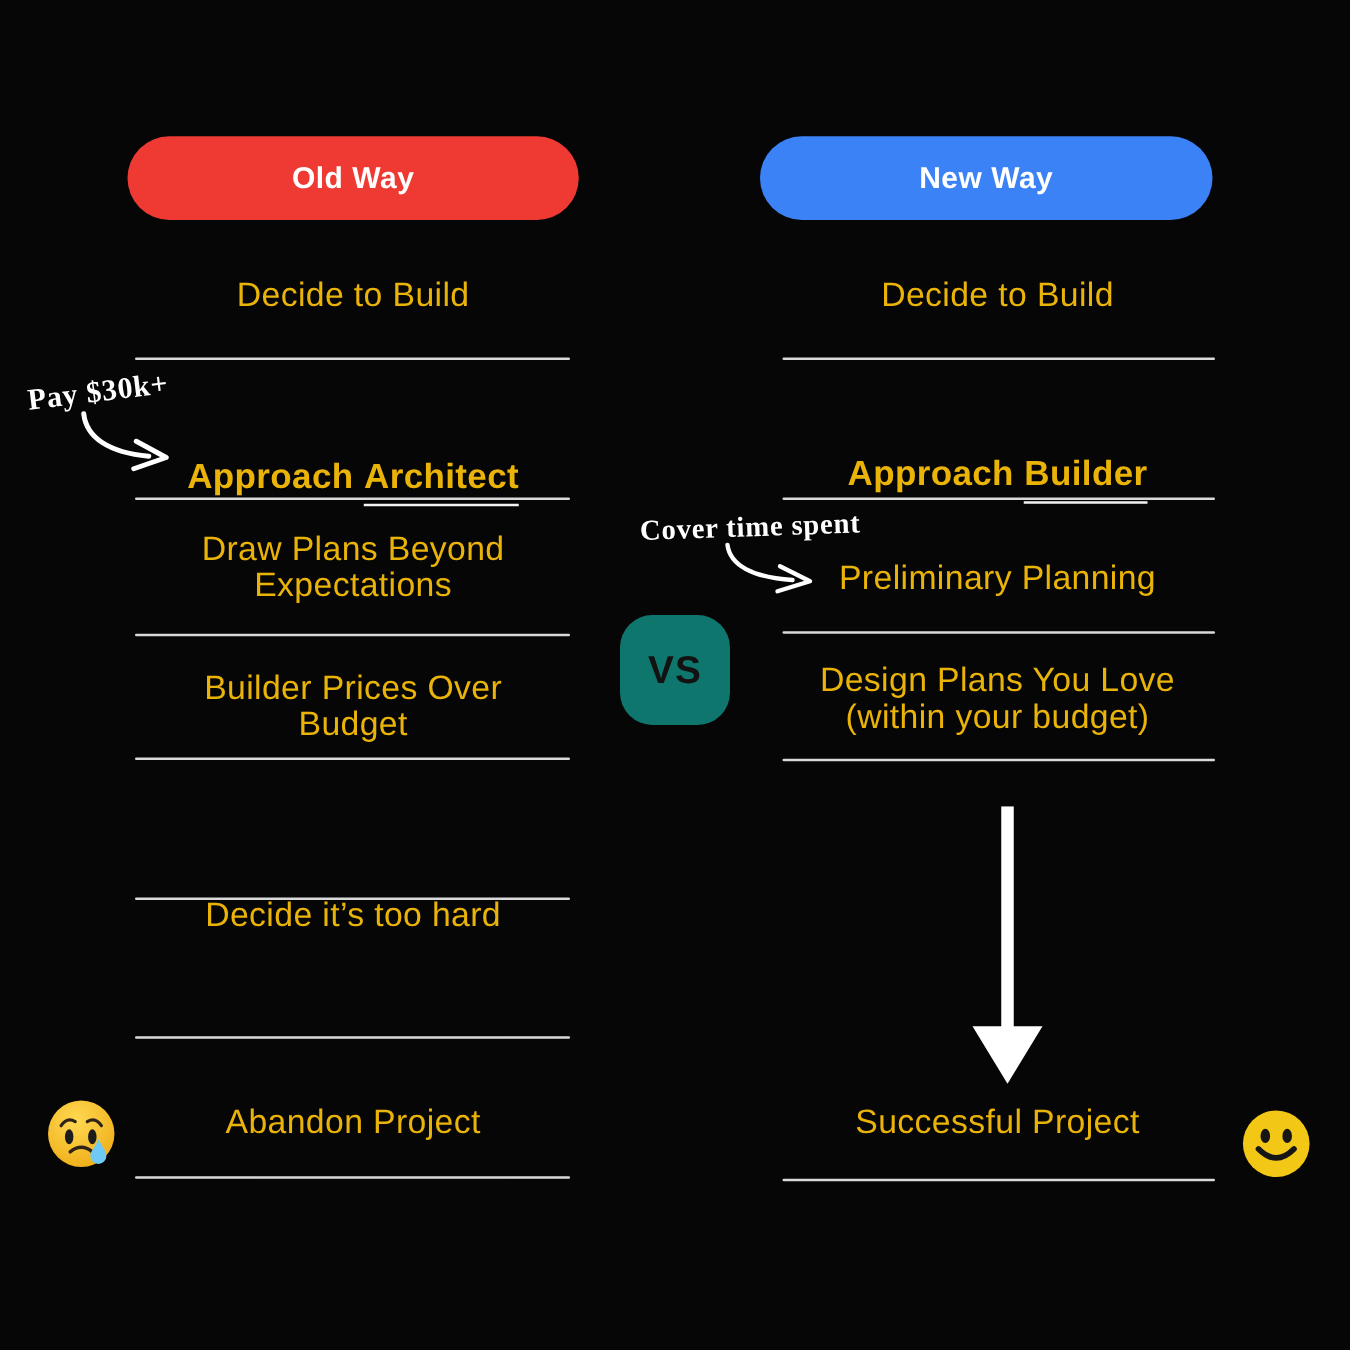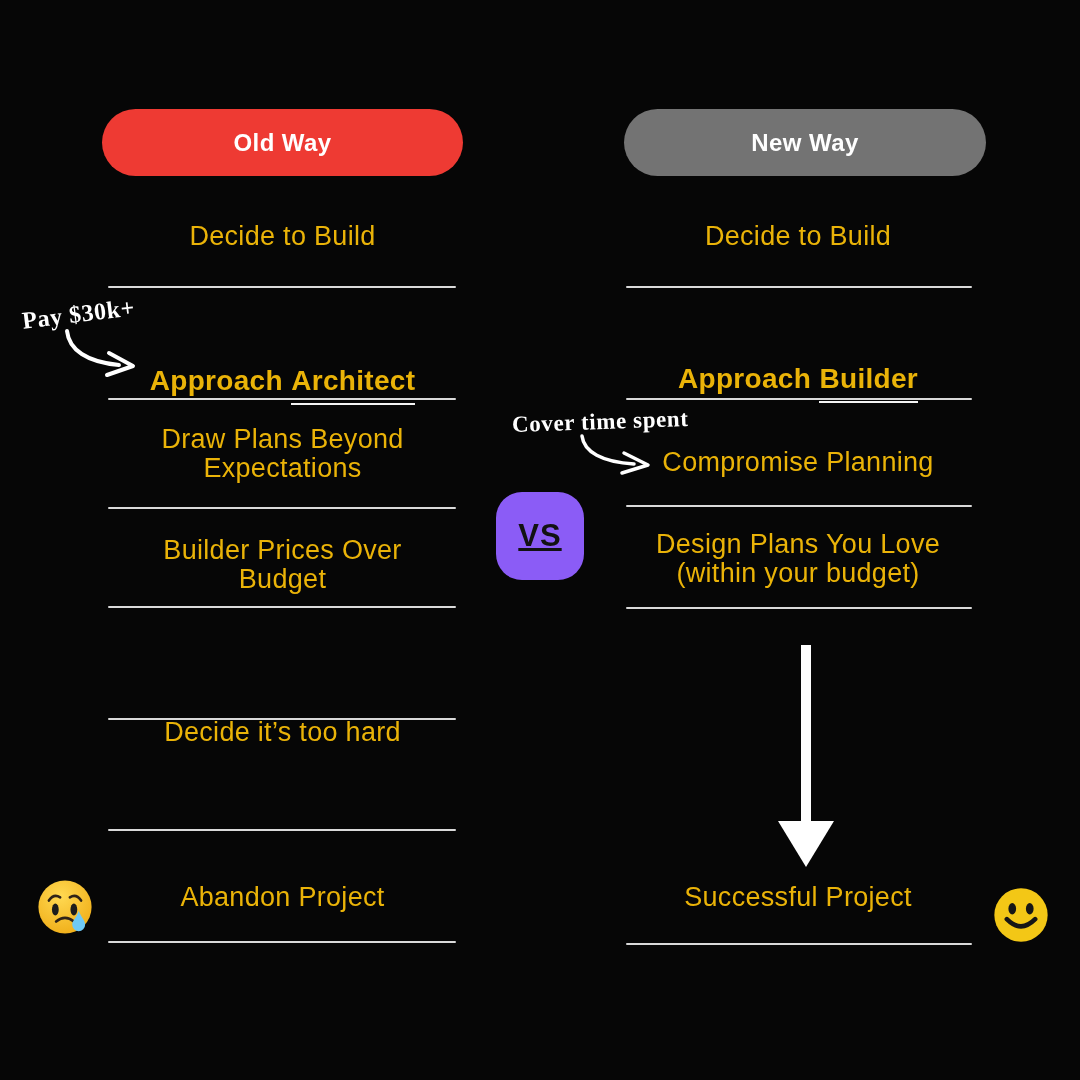--- a/index.html
+++ b/index.html
@@ -3,41 +3,41 @@
 <meta charset="utf-8">
 <style>
   html,body{margin:0;padding:0;background:#060606;}
   .canvas{position:relative;width:1080px;height:948px;background:#060606;
           font-family:"Liberation Sans",sans-serif;overflow:hidden;}
 
   
   .pill{position:absolute;display:flex;align-items:center;justify-content:center;
         border-radius:34px;color:#ffffff;font-weight:700;font-size:24px;letter-spacing:.4px;}
   .pill-old{left:102px;top:109px;width:361px;height:67px;background:#EE3A33;}
-  .pill-new{left:624px;top:109px;width:362px;height:67px;background:#737373;}
+  .pill-new{left:608px;top:109px;width:362px;height:67px;background:#3b82f6;}
 
   
   .row{position:absolute;color:#eab308;font-size:27px;line-height:29px;text-align:center;
        white-space:pre-line;letter-spacing:.3px;}
   .col-l{left:107px;width:351px;}
   .col-r{left:624px;width:348px;}
   .single{line-height:30px;}
   .bold{font-weight:700;font-size:28px;line-height:30px;}
   .prefix{margin-right:.30em;}
   .u{border-bottom:2.5px solid #f4f4f4;padding-bottom:7px;}
 
   
   .hr{position:absolute;height:2px;background:#d9d9d9;border-radius:1px;}
   .hr-l{left:108px;width:348px;}
   .hr-r{left:626px;width:346px;}
 
   
-  .vs{position:absolute;left:496px;top:492px;width:88px;height:88px;background:#8b5cf6;
+  .vs{position:absolute;left:496px;top:492px;width:88px;height:88px;background:#0f766e;
       border-radius:26px;display:flex;align-items:center;justify-content:center;
-      color:#121212;font-weight:800;font-size:31px;letter-spacing:1px;text-decoration:underline;}
+      color:#121212;font-weight:800;font-size:31px;letter-spacing:1px;}
 
   
   .note{position:absolute;color:#ffffff;font-family:cursive;font-weight:700;
         font-size:23px;letter-spacing:.6px;white-space:nowrap;}
   .note-pay{left:22px;top:301px;transform:rotate(-7deg);font-size:24px;}
   .note-cover{left:512px;top:409px;transform:rotate(-2deg);}
 
   .abs{position:absolute;}
 </style>
 </head>
@@ -73,21 +73,21 @@
   <div class="hr hr-l" style="top:941px"></div>
 
   <div class="row col-r single abs" style="top:221px">Decide to Build</div>
   <div class="hr hr-r" style="top:286px"></div>
 
   <div class="row col-r bold abs" style="top:334px">
     <span class="prefix">Approach</span><span class="u">Builder</span>
   </div>
   <div class="hr hr-r" style="top:398px"></div>
 
-  <div class="row col-r single abs" style="top:447px">Compromise Planning</div>
+  <div class="row col-r single abs" style="top:447px">Preliminary Planning</div>
   <div class="hr hr-r" style="top:505px"></div>
 
   <div class="row col-r abs" style="top:530px">Design Plans You Love
 (within your budget)</div>
   <div class="hr hr-r" style="top:607px"></div>
 
   <svg class="abs" style="left:776px;top:645px" width="60" height="225" viewBox="0 0 60 225">
     <rect x="25" y="0" width="10" height="180" fill="#ffffff"></rect>
     <polygon points="2,176 58,176 30,222" fill="#ffffff"></polygon>
   </svg>

